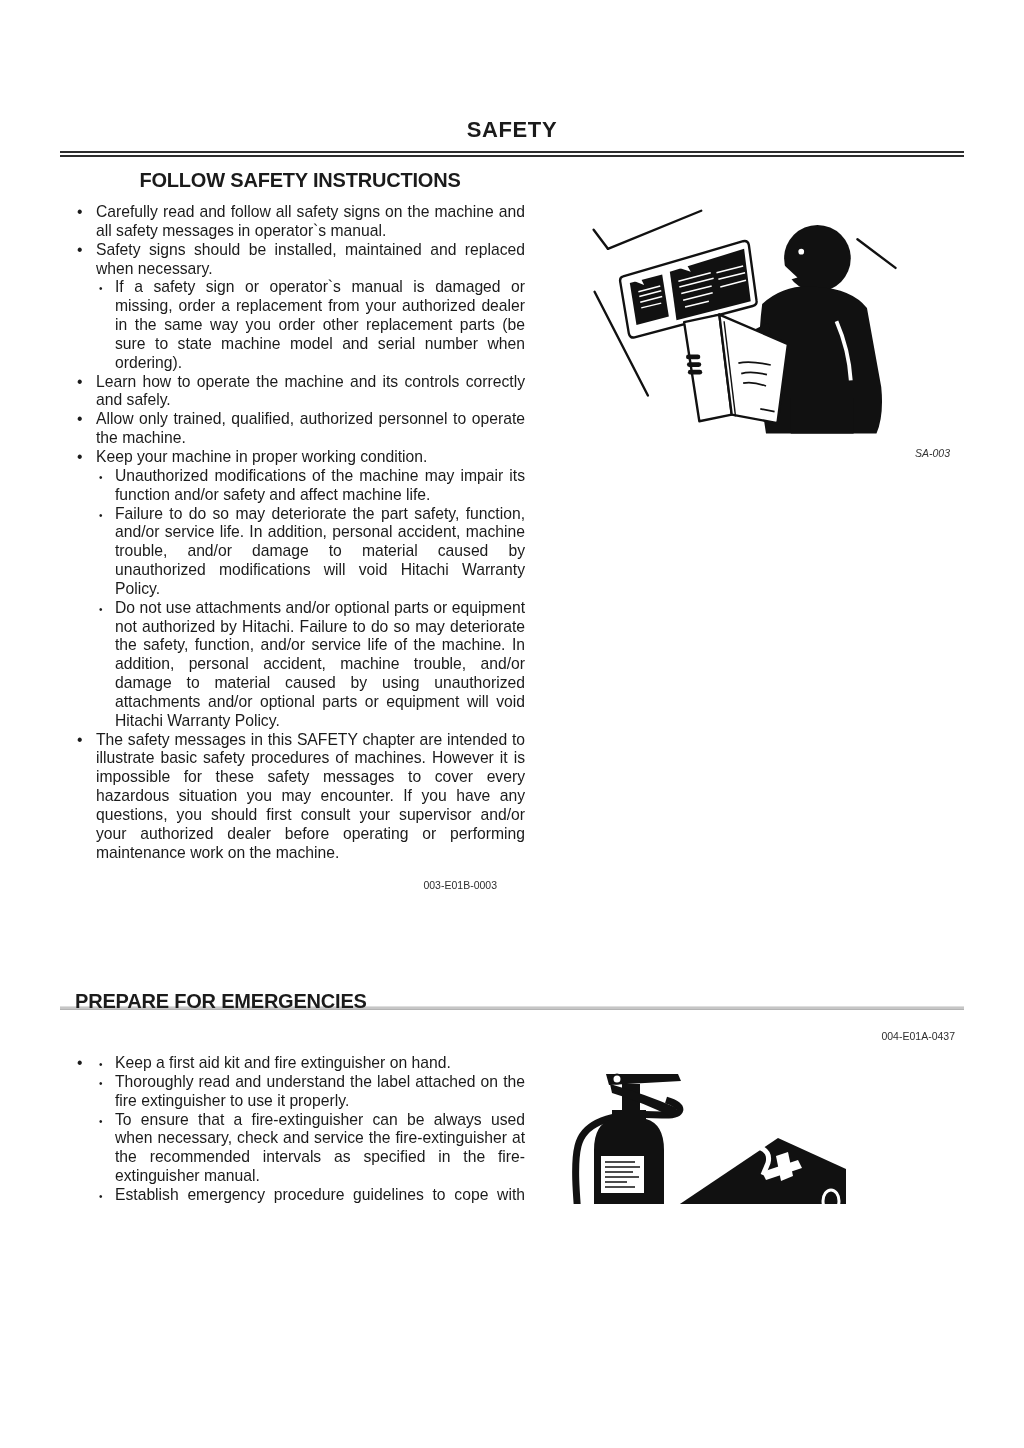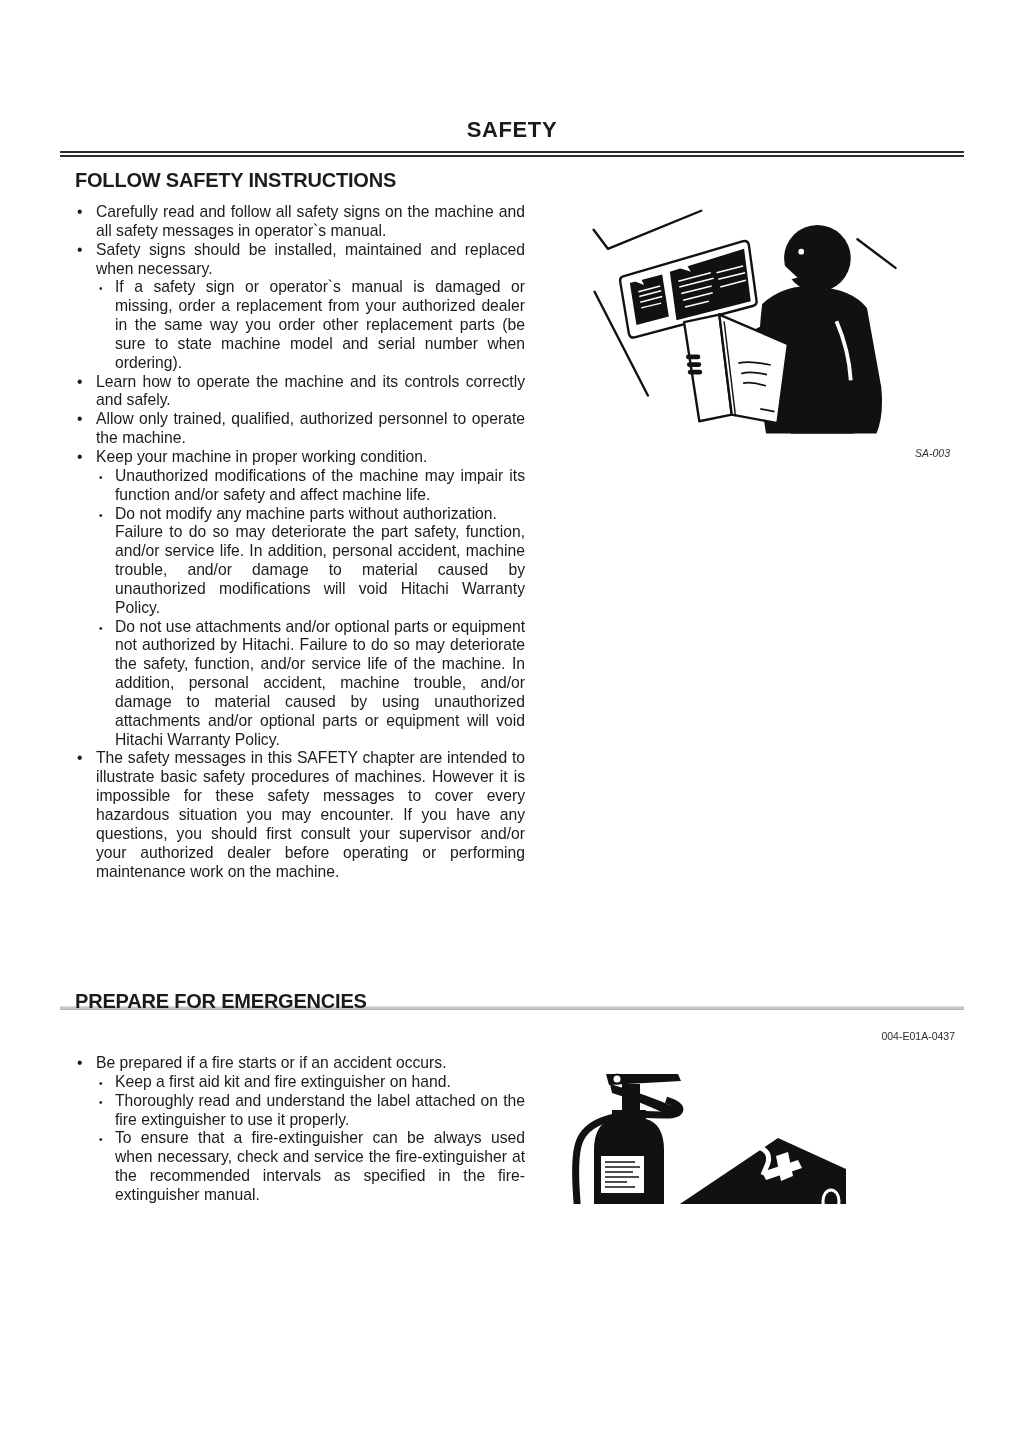--- a/index.html
+++ b/index.html
@@ -16,21 +16,21 @@
     border-top:2px solid #2d2d2d; border-bottom:2px solid #2d2d2d;
   }
   .textcol {
     position:absolute; left:75px; width:450px;
     font-size:15.7px; line-height:18.85px; text-align:justify;
   }
   #col1 { top:168px; }
   #col2 { top:1054px; }
   .sec-heading {
     font-size:20px; font-weight:bold; letter-spacing:-0.2px; line-height:24px;
-    margin:0 0 11px 0; text-align:left;
+    margin:0 0 11px 0; text-align:center;
   }
   .item { position:relative; }
   .lvl1 { padding-left:21px; }
   .lvl1 > .marker { position:absolute; left:2px; top:0; }
   .lvl2 { padding-left:40px; }
   .lvl2 > .marker { position:absolute; left:24px; top:2px; font-size:10px; }
   .code {
     text-align:right; font-size:10.5px; color:#2e2e2e;
     margin-top:13px; padding-right:28px;
   }
@@ -97,32 +97,32 @@
     <div class="item lvl1">
       <span class="marker">•</span>
       <span>Keep your machine in proper working condition.</span>
     </div>
     <div class="item lvl2">
       <span class="marker">•</span>
       <span>Unauthorized modifications of the machine may impair its function and/or safety and affect machine life.</span>
     </div>
     <div class="item lvl2">
       <span class="marker">•</span>
-      <span>Do not modify any machine parts without authorization.</span>
       <div class="cont">Failure to do so may deteriorate the part safety, function, and/or service life. In addition, personal accident, machine trouble, and/or damage to material caused by unauthorized modifications will void Hitachi Warranty Policy.</div>
     </div>
     <div class="item lvl2">
       <span class="marker">•</span>
       <span>Do not use attachments and/or optional parts or equipment not authorized by Hitachi. Failure to do so may deteriorate the safety, function, and/or service life of the machine. In addition, personal accident, machine trouble, and/or damage to material caused by using unauthorized attachments and/or optional parts or equipment will void Hitachi Warranty Policy.</span>
     </div>
     <div class="item lvl1">
       <span class="marker">•</span>
       <span>The safety messages in this SAFETY chapter are intended to illustrate basic safety procedures of machines. However it is impossible for these safety messages to cover every hazardous situation you may encounter. If you have any questions, you should first consult your supervisor and/or your authorized dealer before operating or performing maintenance work on the machine.</span>
     </div>
 
+    <div class="code">003-E01B-0003</div>
   </div>
 
   <svg id="fig1" class="figure" viewBox="0 0 420 280">
     <g stroke="#111" stroke-width="2.5" fill="none" stroke-linecap="round">
       <path d="M 29 50 L 44 70"></path>
       <path d="M 44 70 L 142 30"></path>
       <path d="M 30 115 L 86 224"></path>
       <path d="M 306 60 L 346 90"></path>
     </g>
     <g>
@@ -176,21 +176,20 @@
   </svg>
   <div class="figcap" id="cap1">SA-003</div>
 
   <div class="grayrule"></div>
   <div class="sec2-heading">PREPARE FOR EMERGENCIES</div>
   <div class="code-abs">004-E01A-0437</div>
 
   <div class="textcol" id="col2">
     <div class="item lvl1">
       <span class="marker">•</span>
-      <span>Be prepared if a fire starts or if an accident occurs.</span>
     </div>
     <div class="item lvl2">
       <span class="marker">•</span>
       <span>Keep a first aid kit and fire extinguisher on hand.</span>
     </div>
     <div class="item lvl2">
       <span class="marker">•</span>
       <span>Thoroughly read and understand the label attached on the fire extinguisher to use it properly.</span>
     </div>
     <div class="item lvl2">

